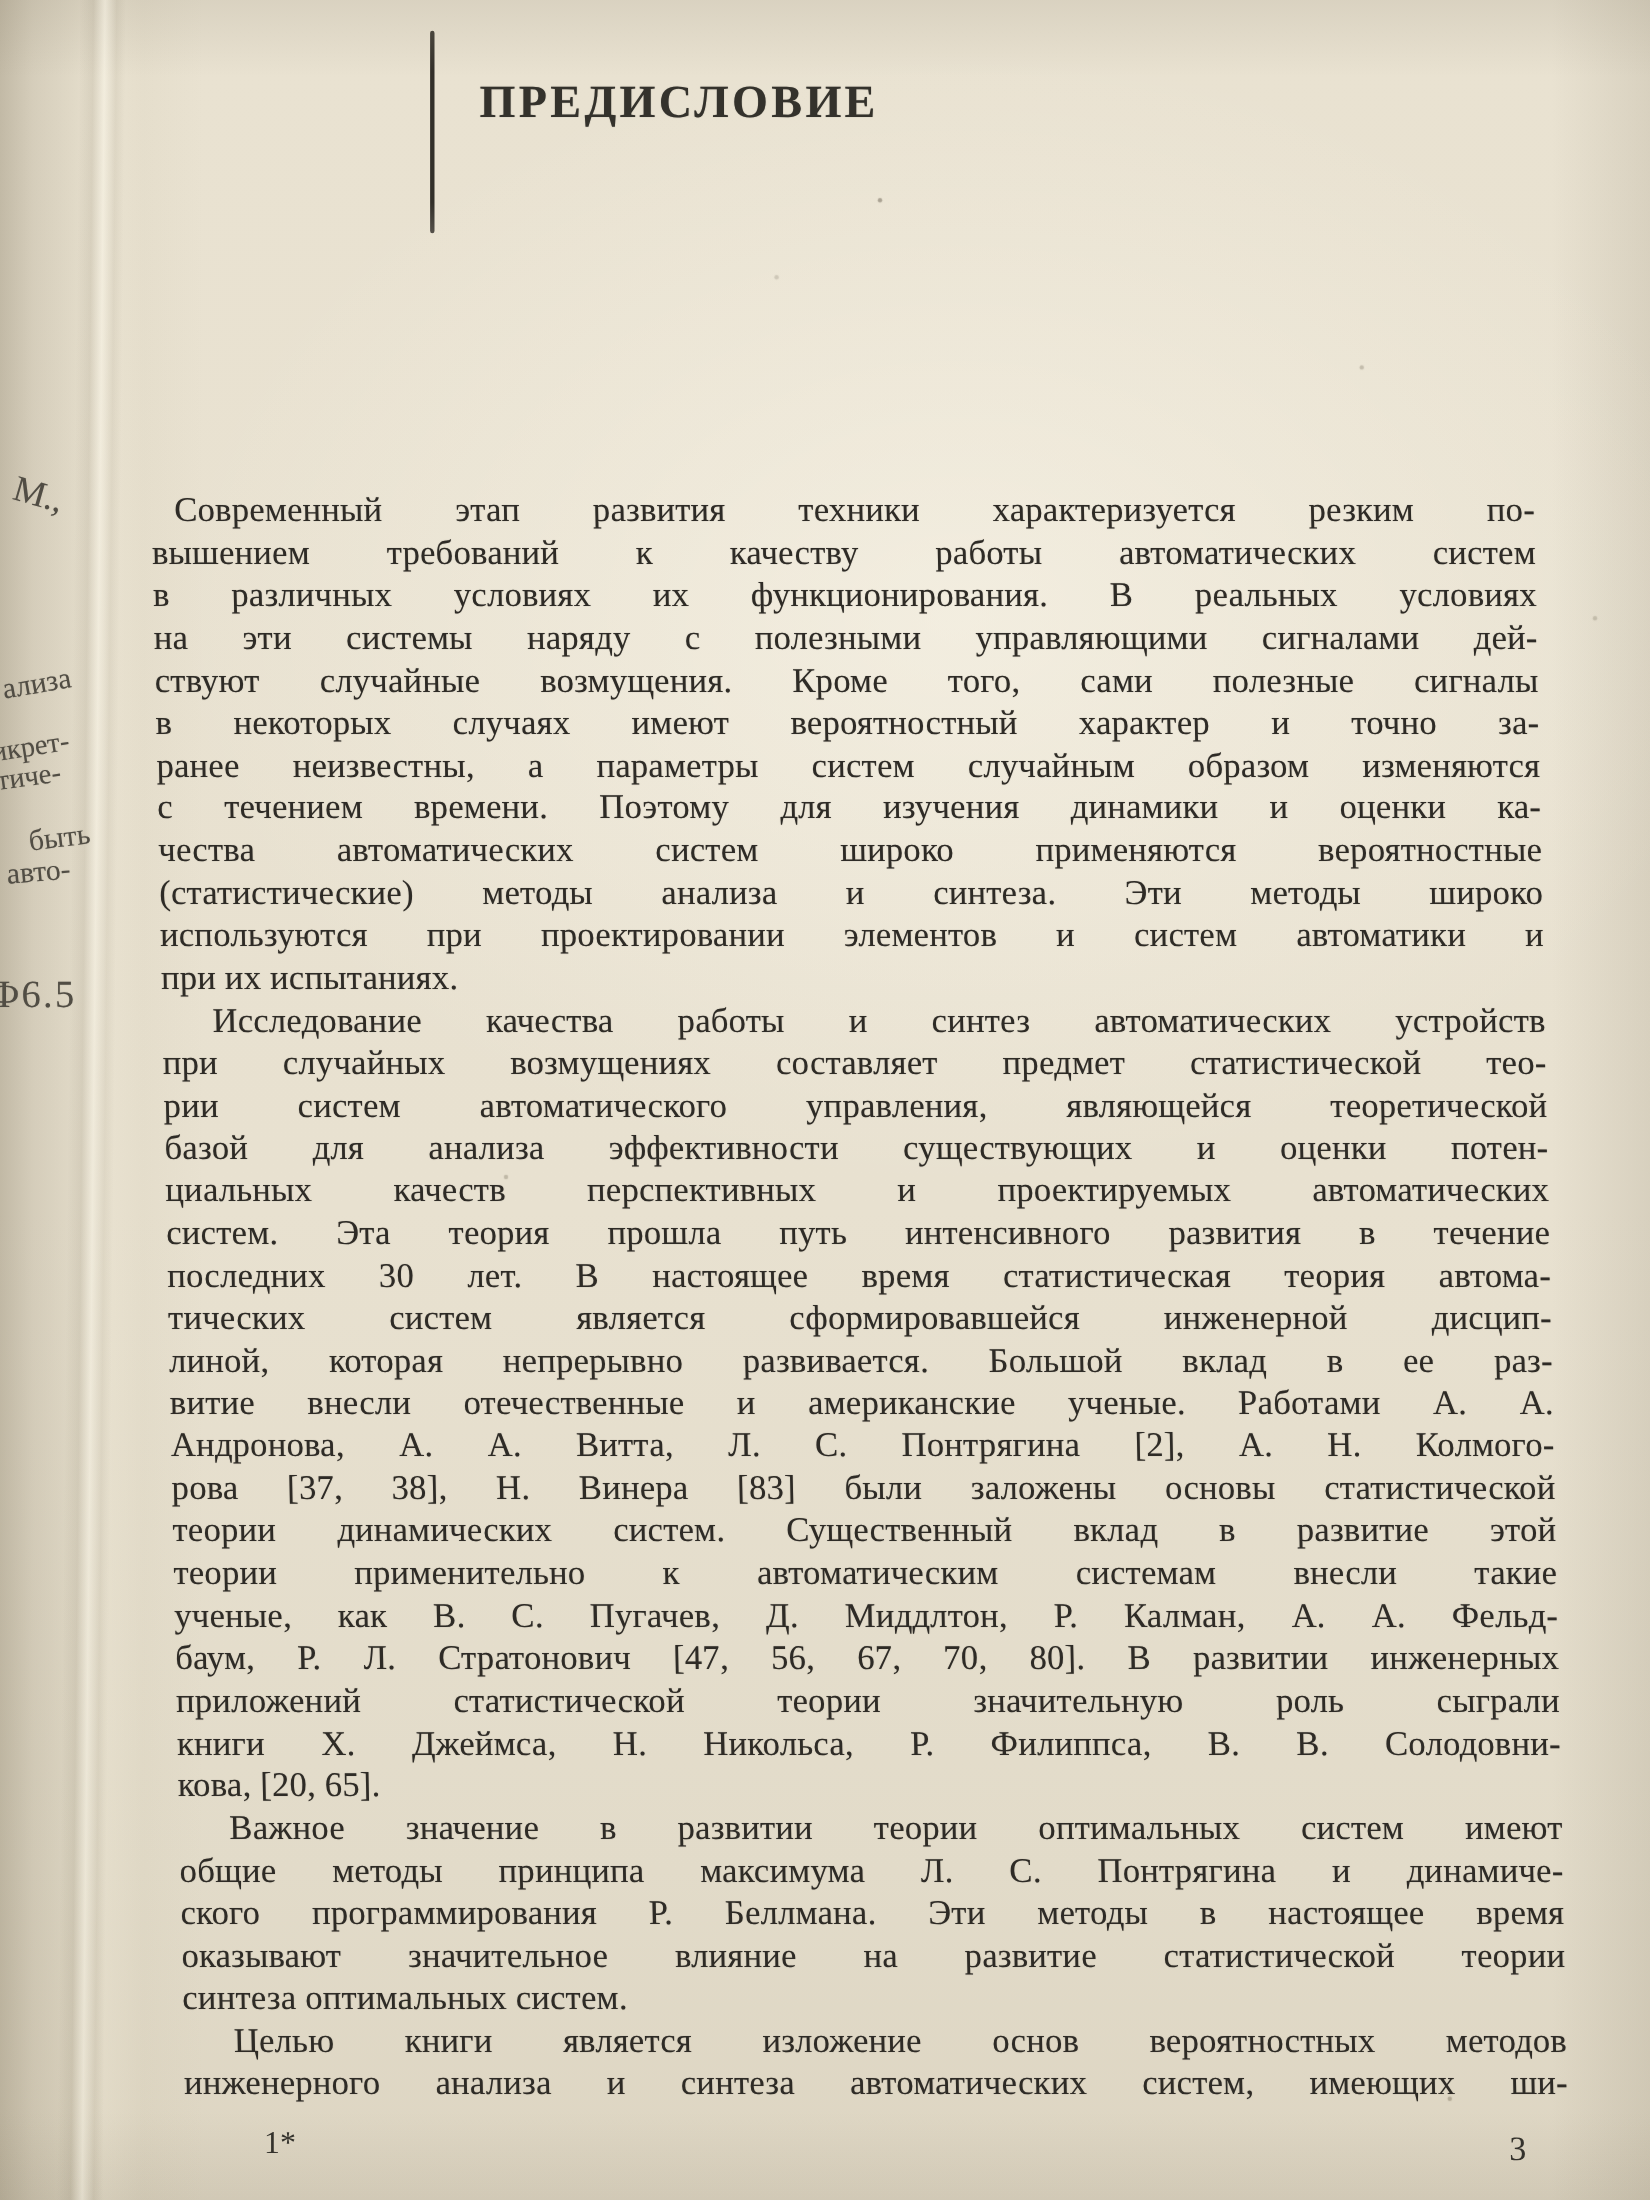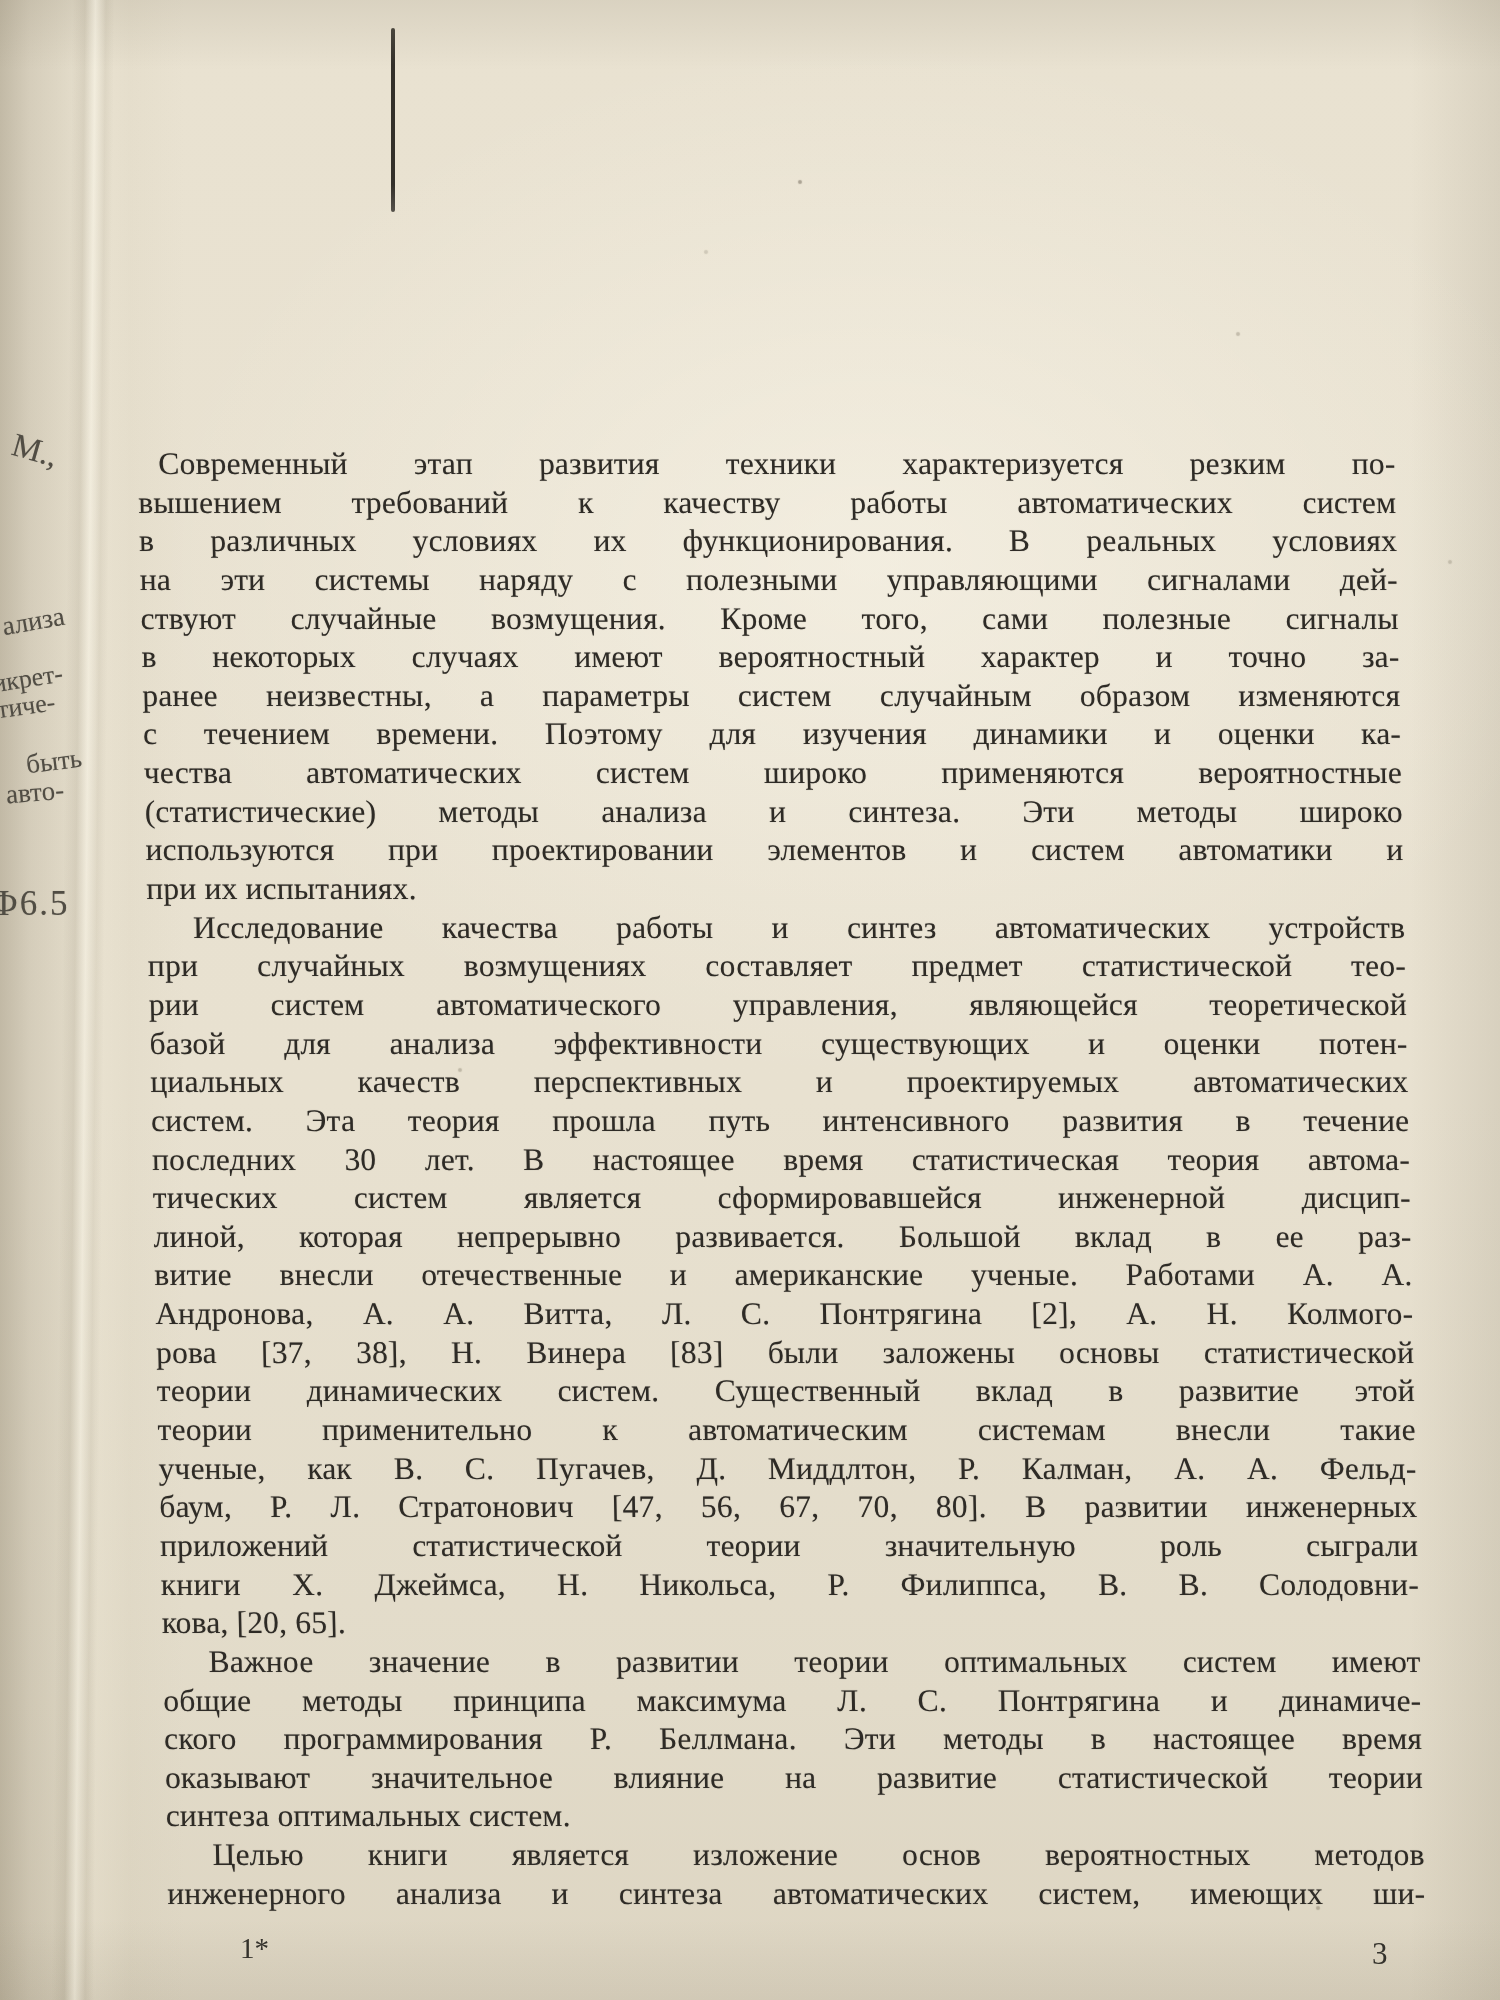--- a/index.html
+++ b/index.html
@@ -85,20 +85,21 @@
   .pnum { position: absolute; left: 1372px; top: 1936px; font-size: 31px; color: #34322c; }
 </style>
 </head>
 <body>
 
 <div class="page">
   <div class="gutter-edge"></div>
   <div class="speckles"></div>
 
   <div class="rule"></div>
+  <h1 class="heading">ПРЕДИСЛОВИЕ</h1>
 
   <span class="frag f0">М.,</span>
   <span class="frag f1">ализа</span>
   <span class="frag f2">икрет-</span>
   <span class="frag f3">атиче-</span>
   <span class="frag f4">быть</span>
   <span class="frag f5">авто-</span>
   <span class="frag f6">Ф6.5</span>
 
   <div class="body-text">

